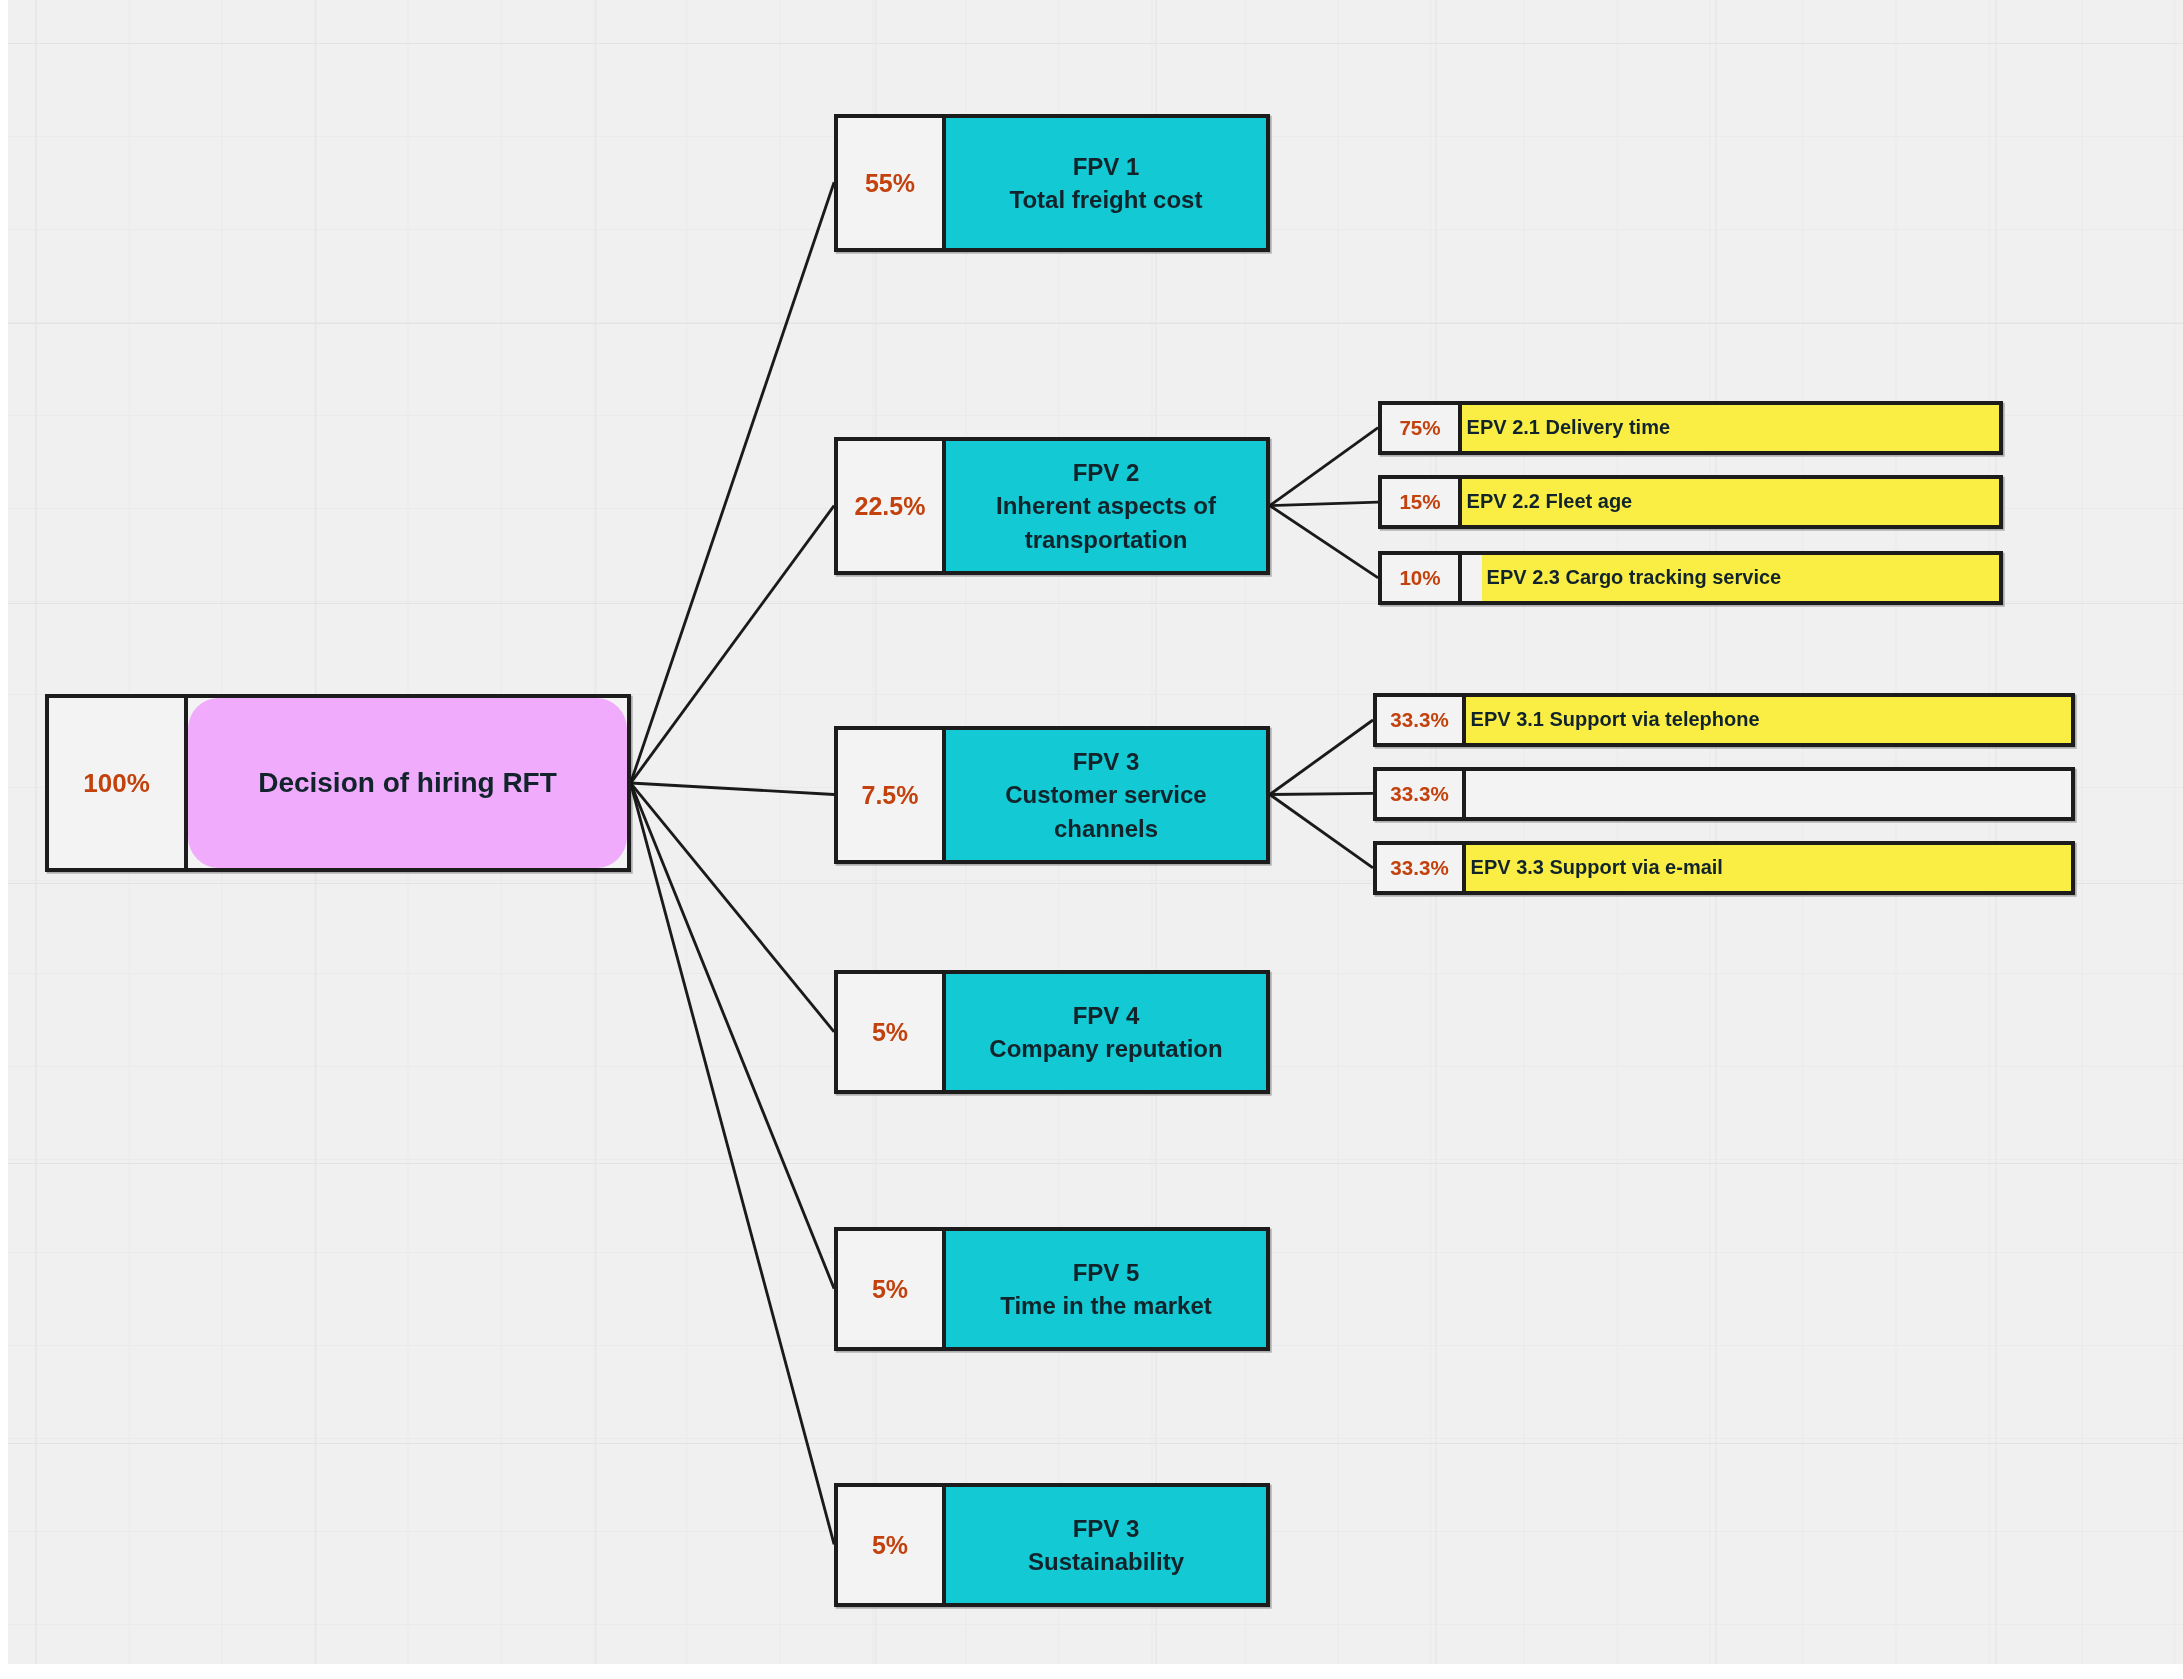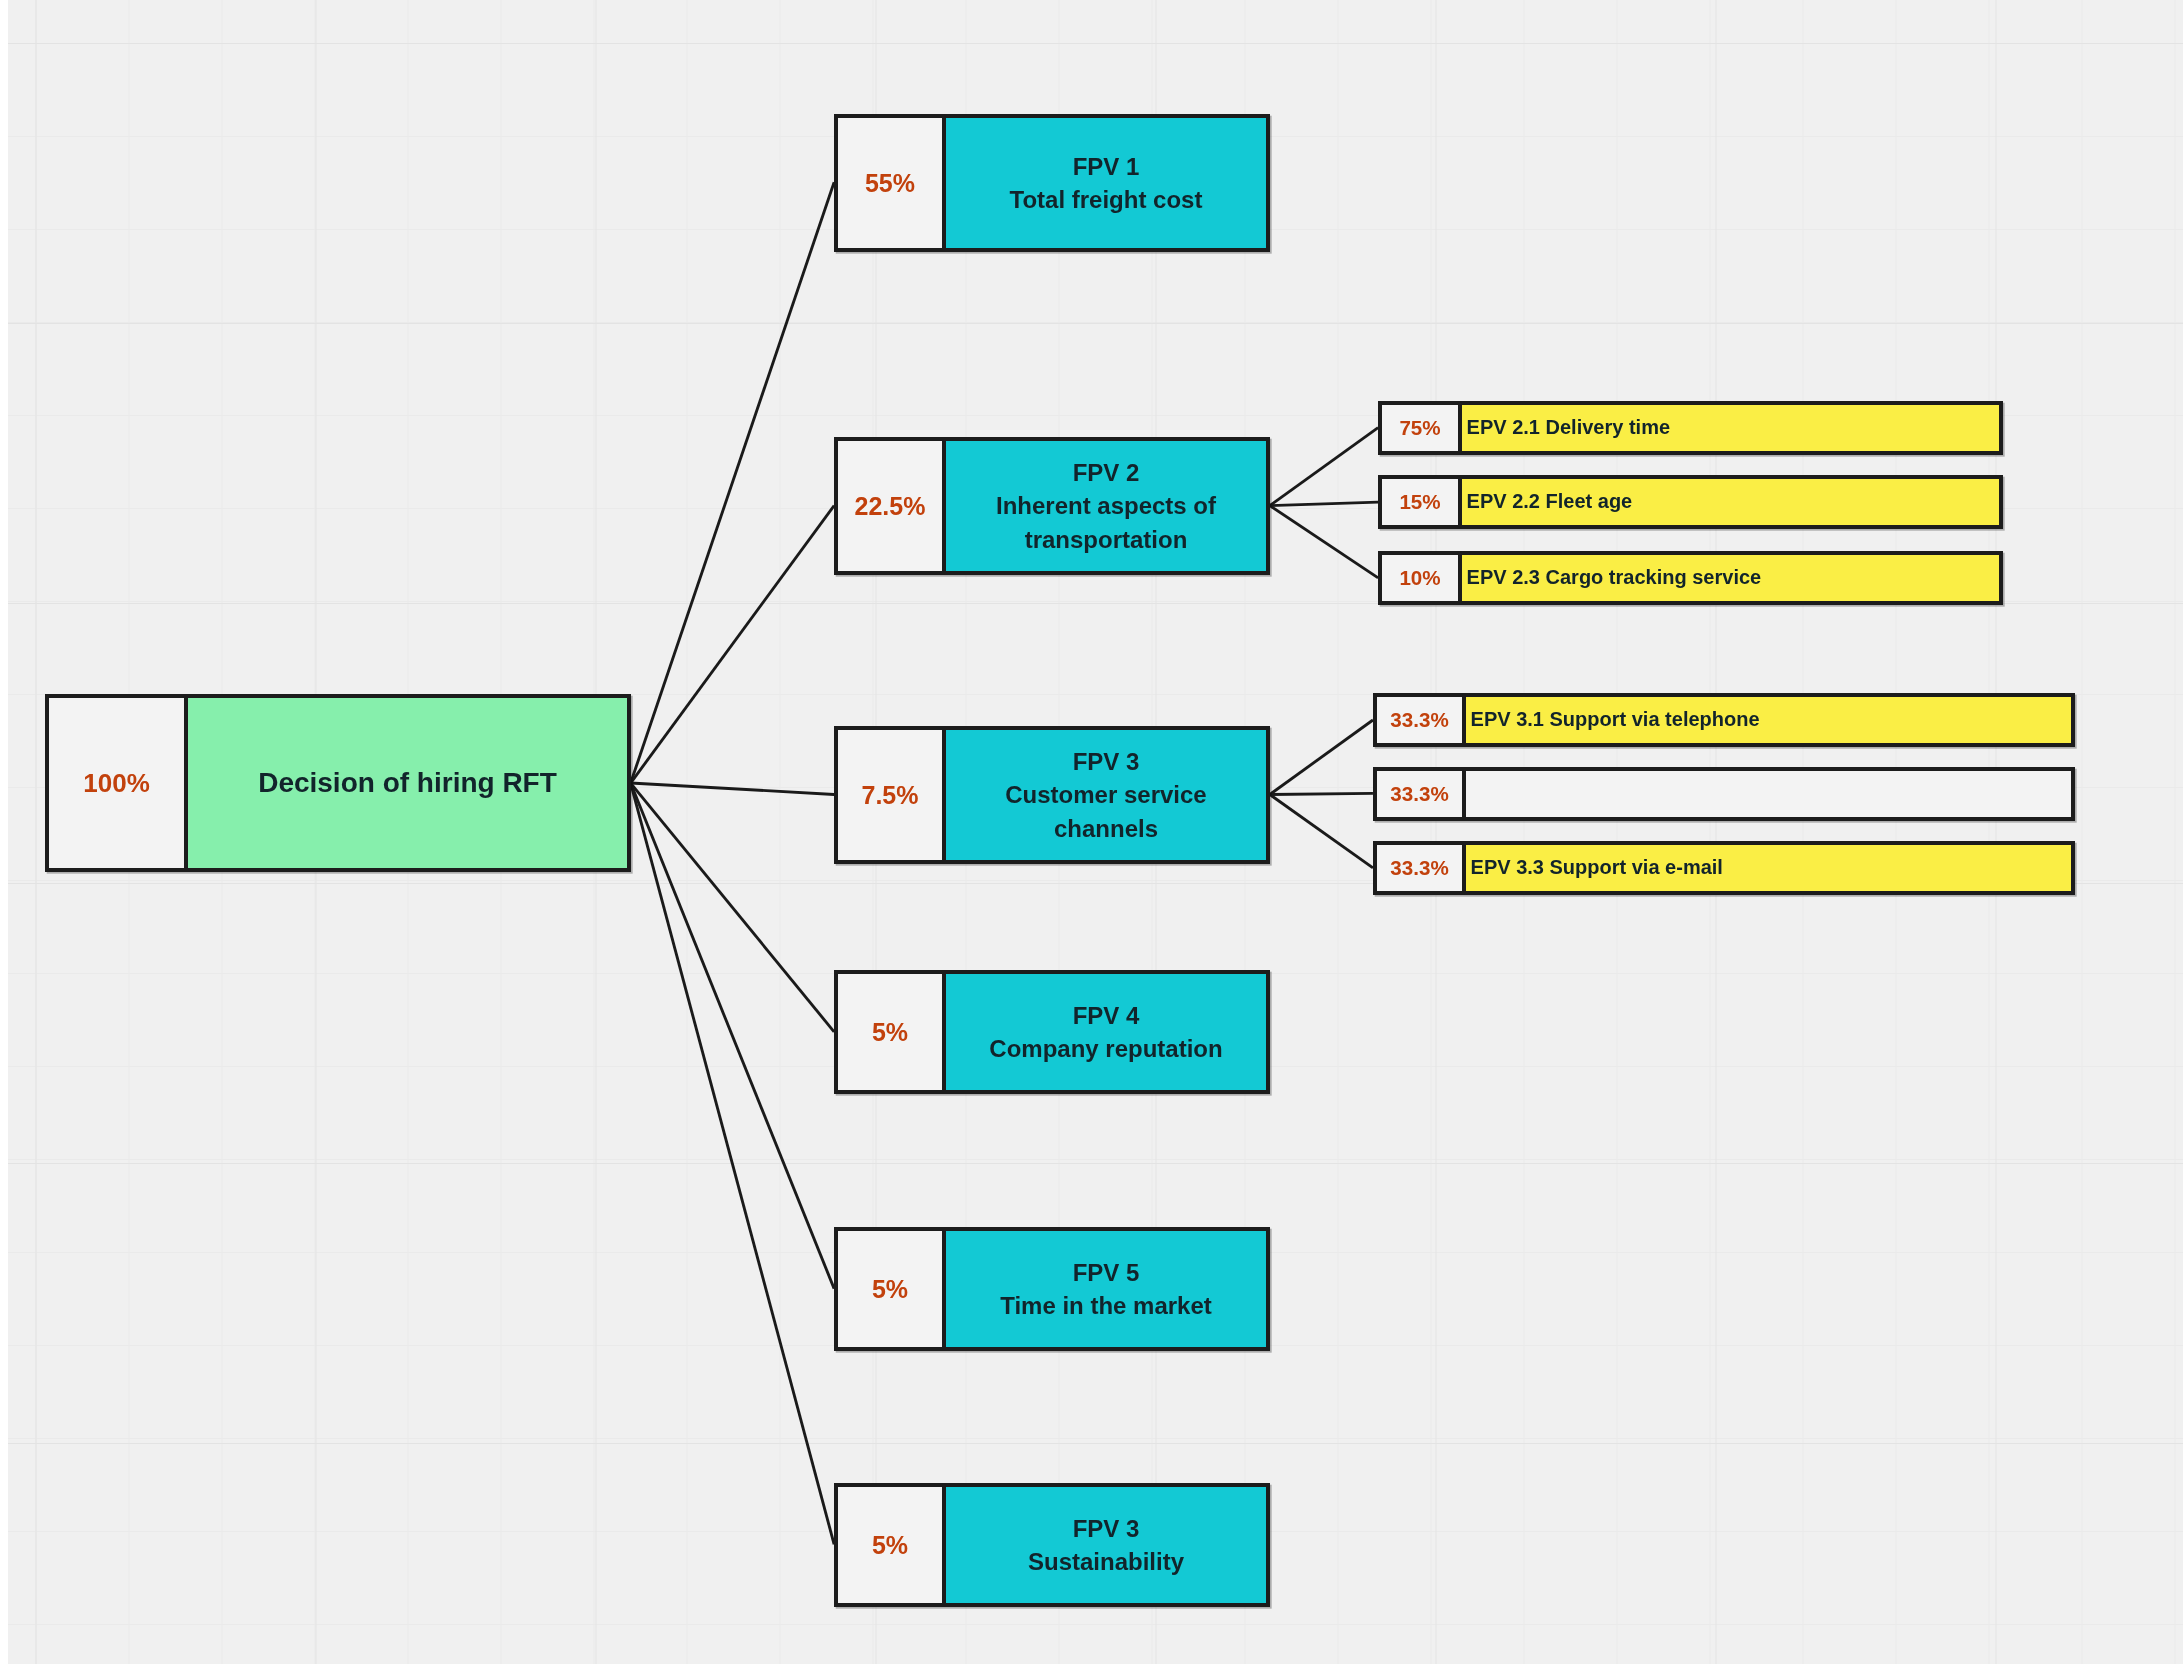--- a/index.html
+++ b/index.html
@@ -72,21 +72,21 @@
     text-align: center;
     color: #12242b;
     font-weight: 700;
     box-sizing: border-box;
     line-height: 1.38;
     padding: 0 5.7px;
   }
   
   .node.root { left: 45px; top: 694px; width: 586px; height: 178px; }
   .node.root .pct { width: 139px; font-size: 26px; }
-  .node.root .body { background: #86efac; font-size: 28px; }
+  .node.root .body { background: #f0abfc; font-size: 28px; border-radius: 31px; }
 
   
   .node.fpv { width: 436px; }
   .node.fpv .pct { width: 108px; font-size: 25px; }
   .node.fpv .body { background: #13C9D4; font-size: 24px; }
   .node.fpv .body span { display: block; }
 
   .node.fpv1 { left: 834px; top: 114px;  height: 138px; }
   .node.fpv2 { left: 834px; top: 437px;  height: 138px; }
   .node.fpv3 { left: 834px; top: 726px; height: 138px; }
@@ -104,21 +104,21 @@
     text-align: left;
     padding: 0 4.6px;
   }
   .node.epv2 { left: 1378px; width: 625px; }
   .node.epv2 .pct { width: 80px; }
   .node.epv3 { left: 1373px; width: 702px; }
   .node.epv3 .pct { width: 89px; }
 
   .node.e21 { top: 401px;  }
   .node.e22 { top: 475px;  }
-  .node.e23 { top: 551px;  }
+  .node.e23 { top: 551px; gap: 20px;  }
   .node.e31 { top: 693px; }
   .node.e32 { top: 767px; }
   .node.e33 { top: 841px; }
 </style>
 </head>
 <body>
 
 <div id="canvas">
 
   <div id="grid"></div>

